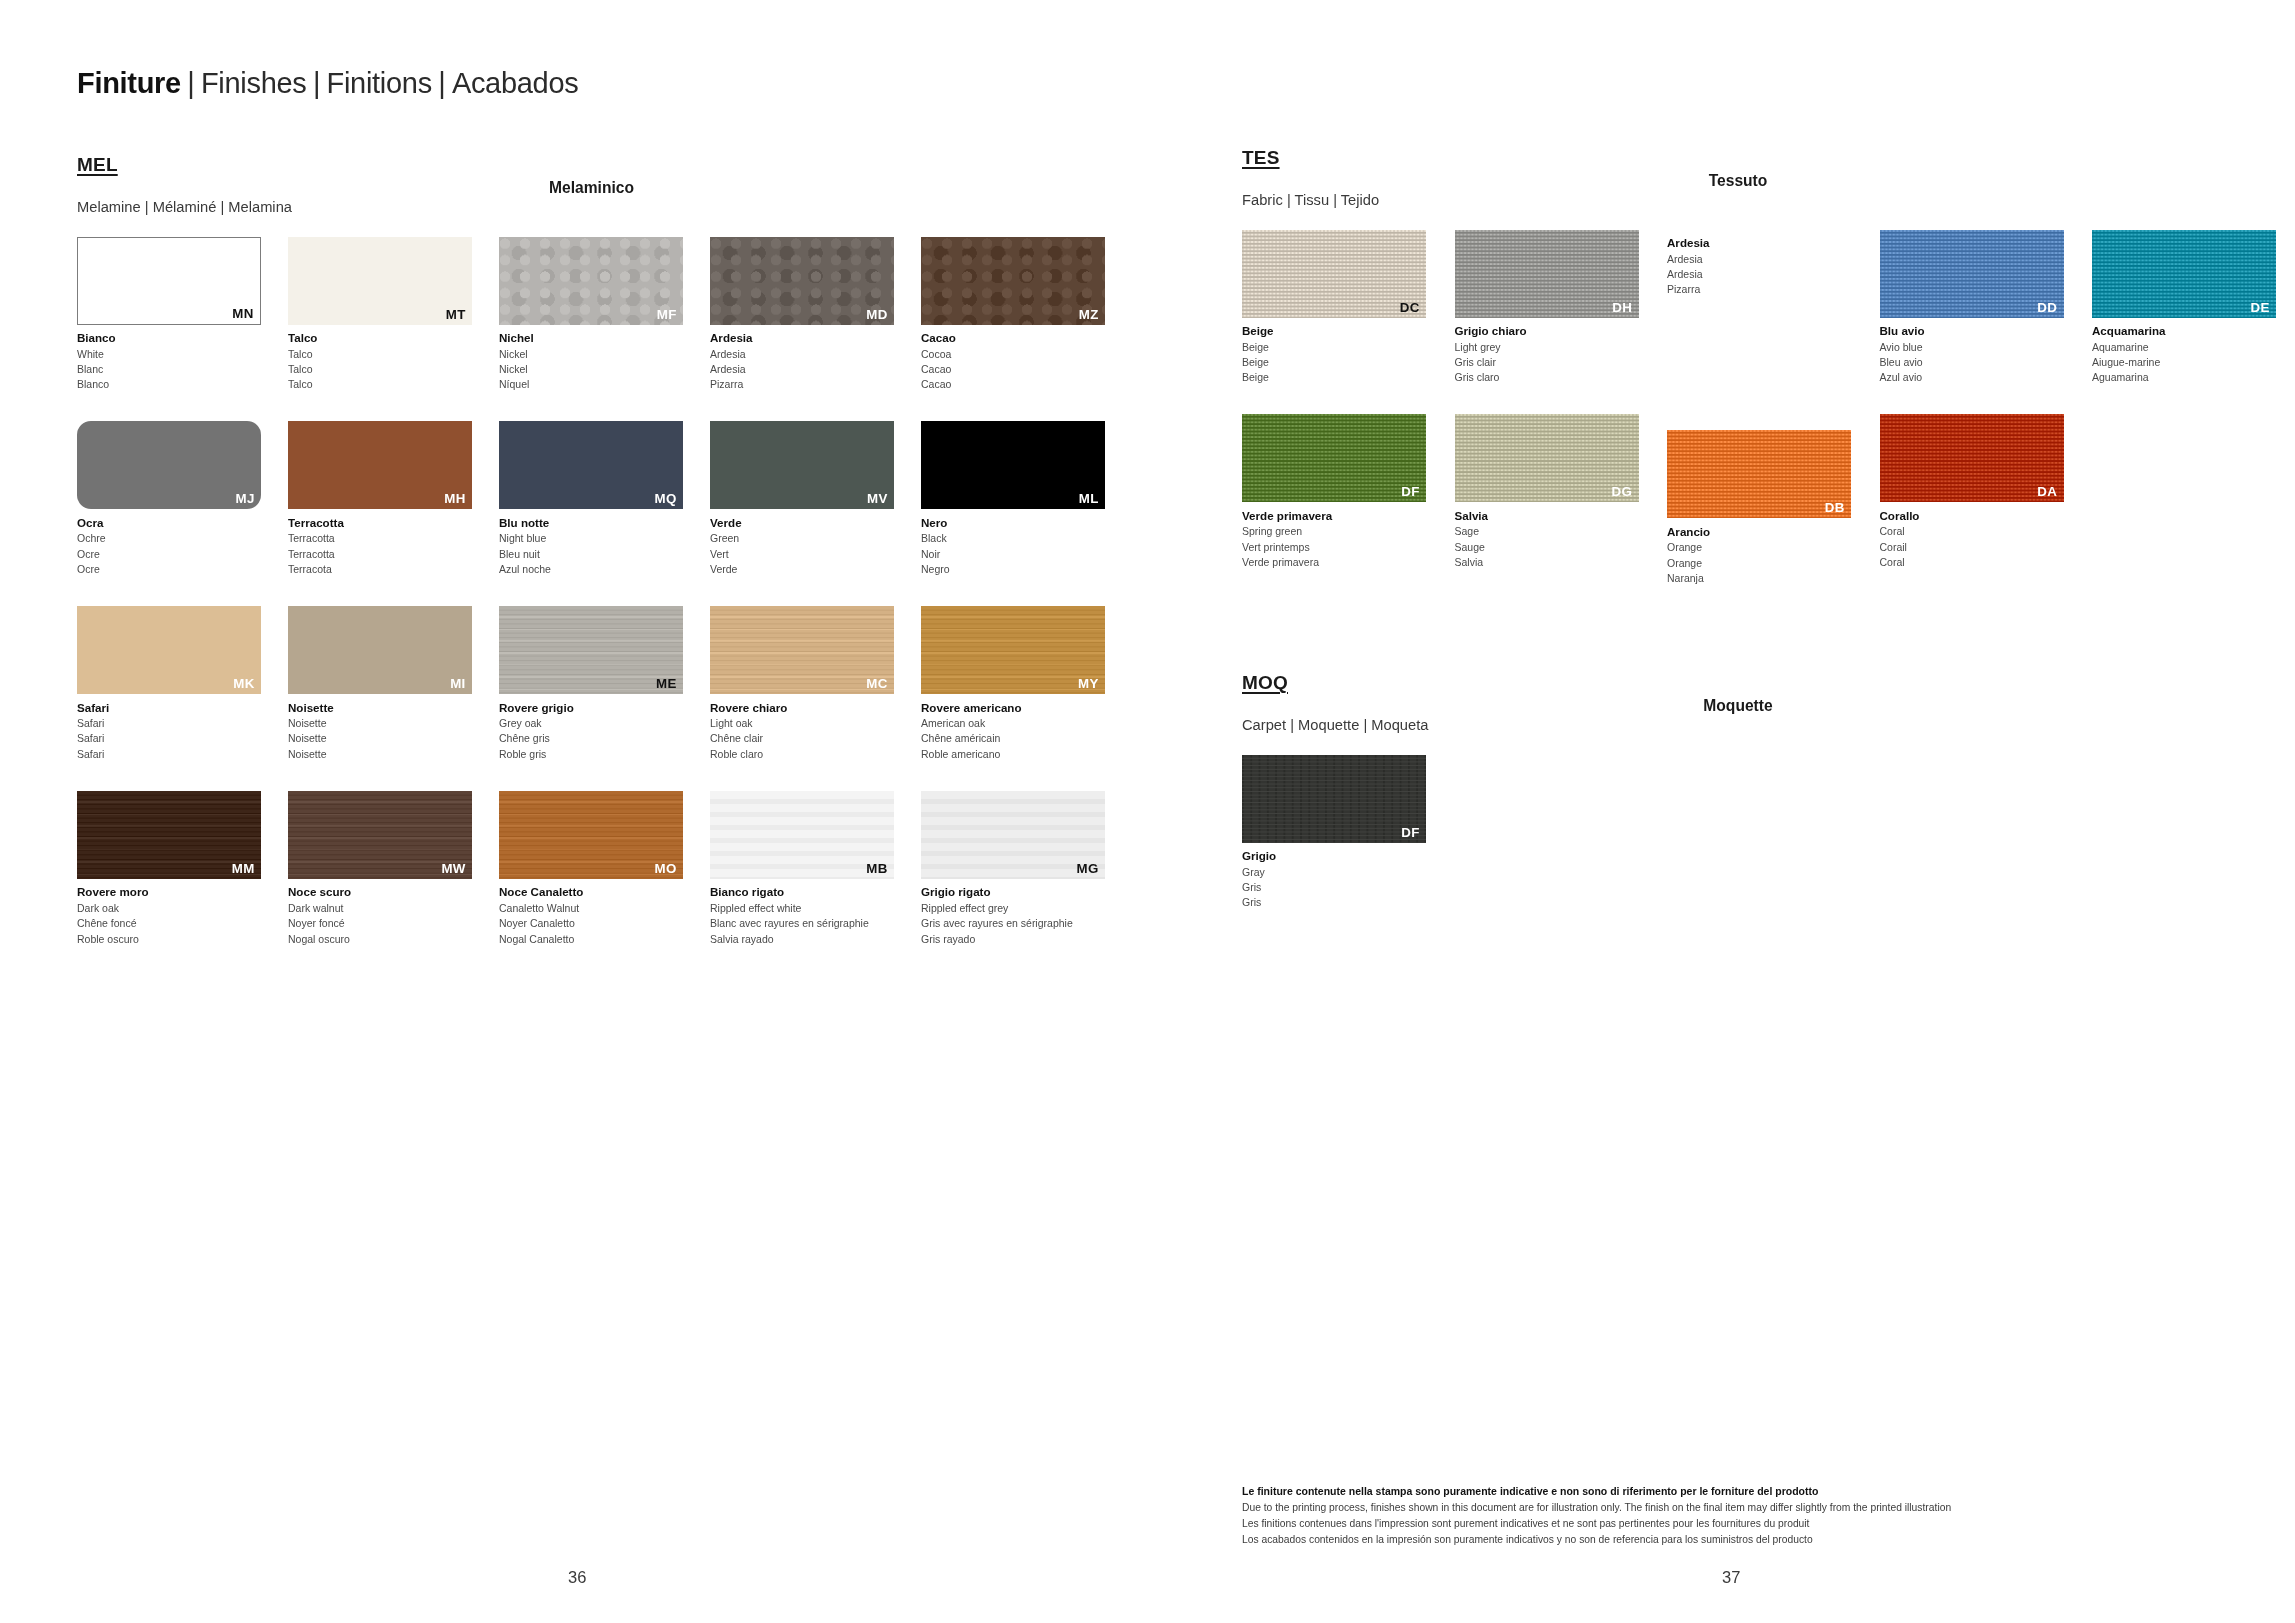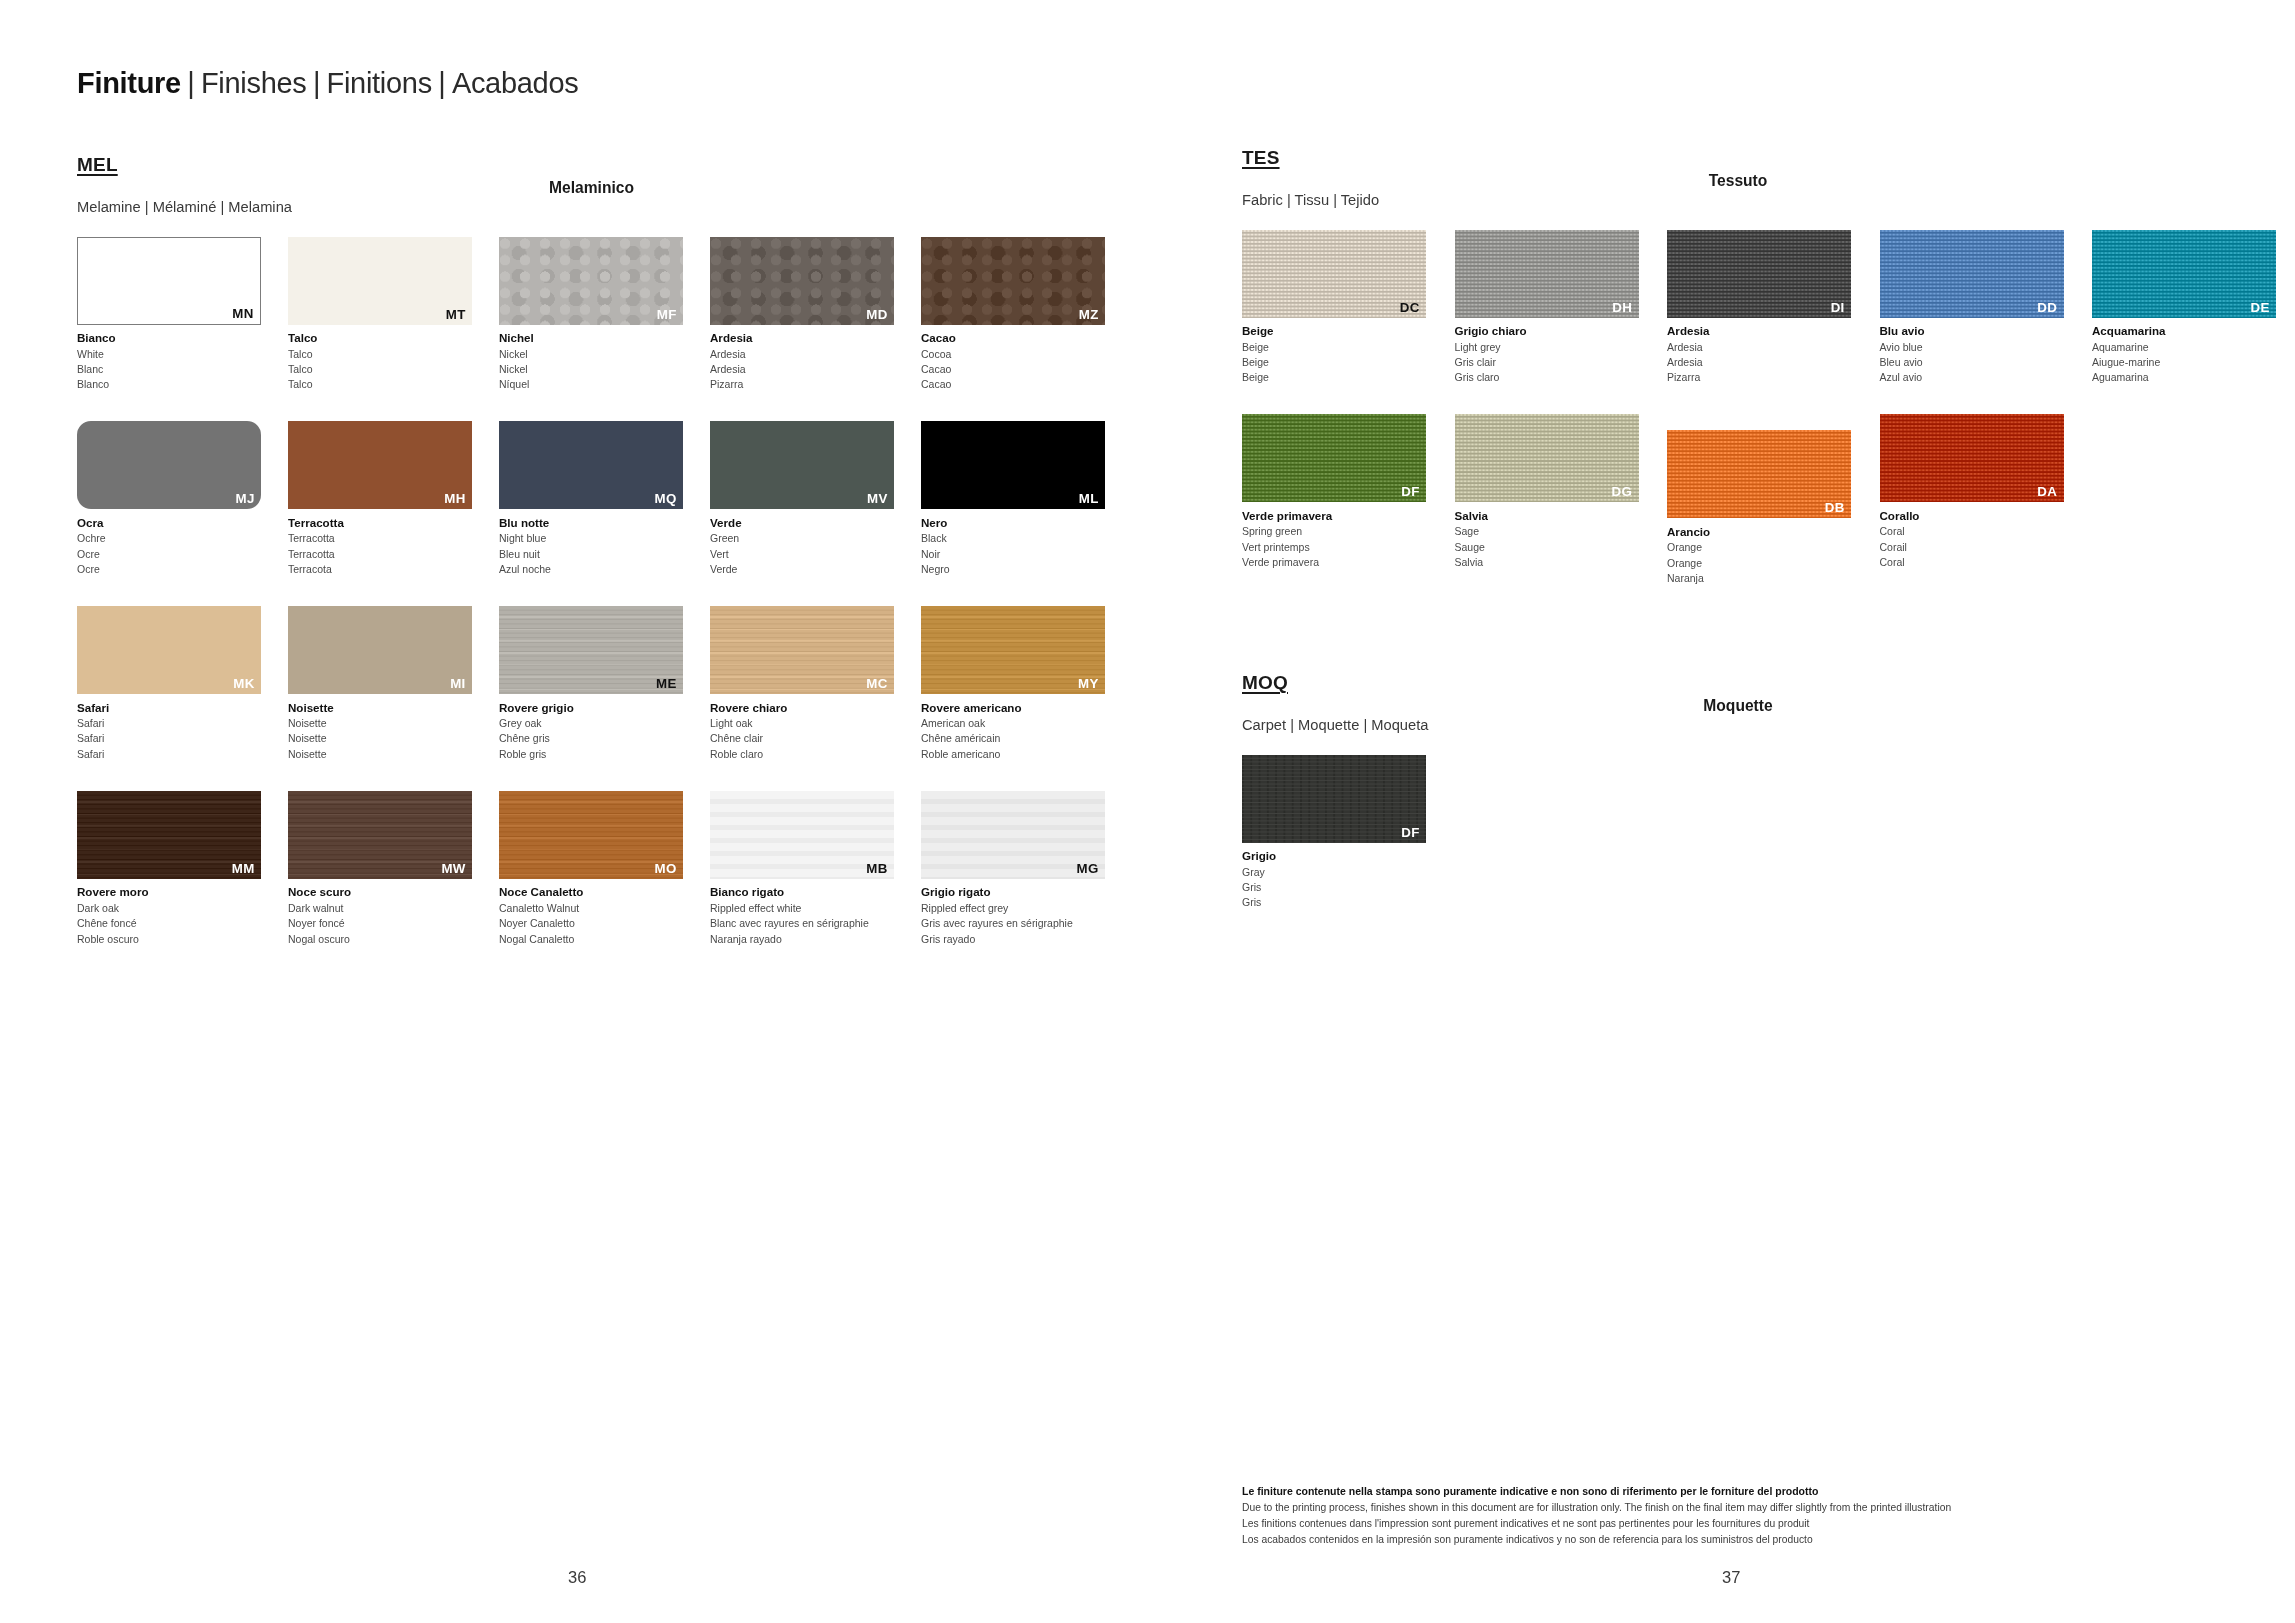--- a/index.html
+++ b/index.html
@@ -349,21 +349,21 @@
           </div>
         </div>
         <div class="swatch-cell">
           <div class="chip" style="background-image:repeating-linear-gradient(0deg,rgb(235,235,235) 0 4.6px, transparent 4.6px 13px),linear-gradient(#f4f4f4,#f4f4f4);background-size:100% 13px,100% 100%;">
             <span class="code dark">MB</span>
           </div>
           <div class="names">
             <div class="n-it">Bianco rigato</div>
             <div class="n-sub">Rippled effect white</div>
             <div class="n-sub">Blanc avec rayures en sérigraphie</div>
-            <div class="n-sub">Naranja rayado</div>
+            <div class="n-sub">Salvia rayado</div>
           </div>
         </div>
         <div class="swatch-cell">
           <div class="chip" style="background-image:repeating-linear-gradient(0deg,rgb(229,229,229) 0 4.6px, transparent 4.6px 13px),linear-gradient(#eeeeee,#eeeeee);background-size:100% 13px,100% 100%;">
             <span class="code dark">MG</span>
           </div>
           <div class="names">
             <div class="n-it">Grigio rigato</div>
             <div class="n-sub">Rippled effect grey</div>
             <div class="n-sub">Gris avec rayures en sérigraphie</div>
@@ -396,23 +396,20 @@
             <span class="code light">DH</span>
           </div>
           <div class="names">
             <div class="n-it">Grigio chiaro</div>
             <div class="n-sub">Light grey</div>
             <div class="n-sub">Gris clair</div>
             <div class="n-sub">Gris claro</div>
           </div>
         </div>
         <div class="swatch-cell">
-          <div class="chip" style="background-image:repeating-linear-gradient(0deg,rgb(52,52,52) 0 1.8px, transparent 1.8px 3.7px),repeating-linear-gradient(90deg,rgb(102,102,102) 0 1.8px, transparent 1.8px 3.7px),linear-gradient(#4e4e4e,#4e4e4e);background-size:3.7px 3.7px,3.7px 3.7px,100% 100%;background-position:0 0,1.8px 1.8px,0 0;">
-            <span class="code light">DI</span>
-          </div>
           <div class="names">
             <div class="n-it">Ardesia</div>
             <div class="n-sub">Ardesia</div>
             <div class="n-sub">Ardesia</div>
             <div class="n-sub">Pizarra</div>
           </div>
         </div>
         <div class="swatch-cell">
           <div class="chip" style="background-image:repeating-linear-gradient(0deg,rgb(62,108,163) 0 1.8px, transparent 1.8px 3.7px),repeating-linear-gradient(90deg,rgb(112,158,213) 0 1.8px, transparent 1.8px 3.7px),linear-gradient(#5886bd,#5886bd);background-size:3.7px 3.7px,3.7px 3.7px,100% 100%;background-position:0 0,1.8px 1.8px,0 0;">
             <span class="code light">DD</span>

